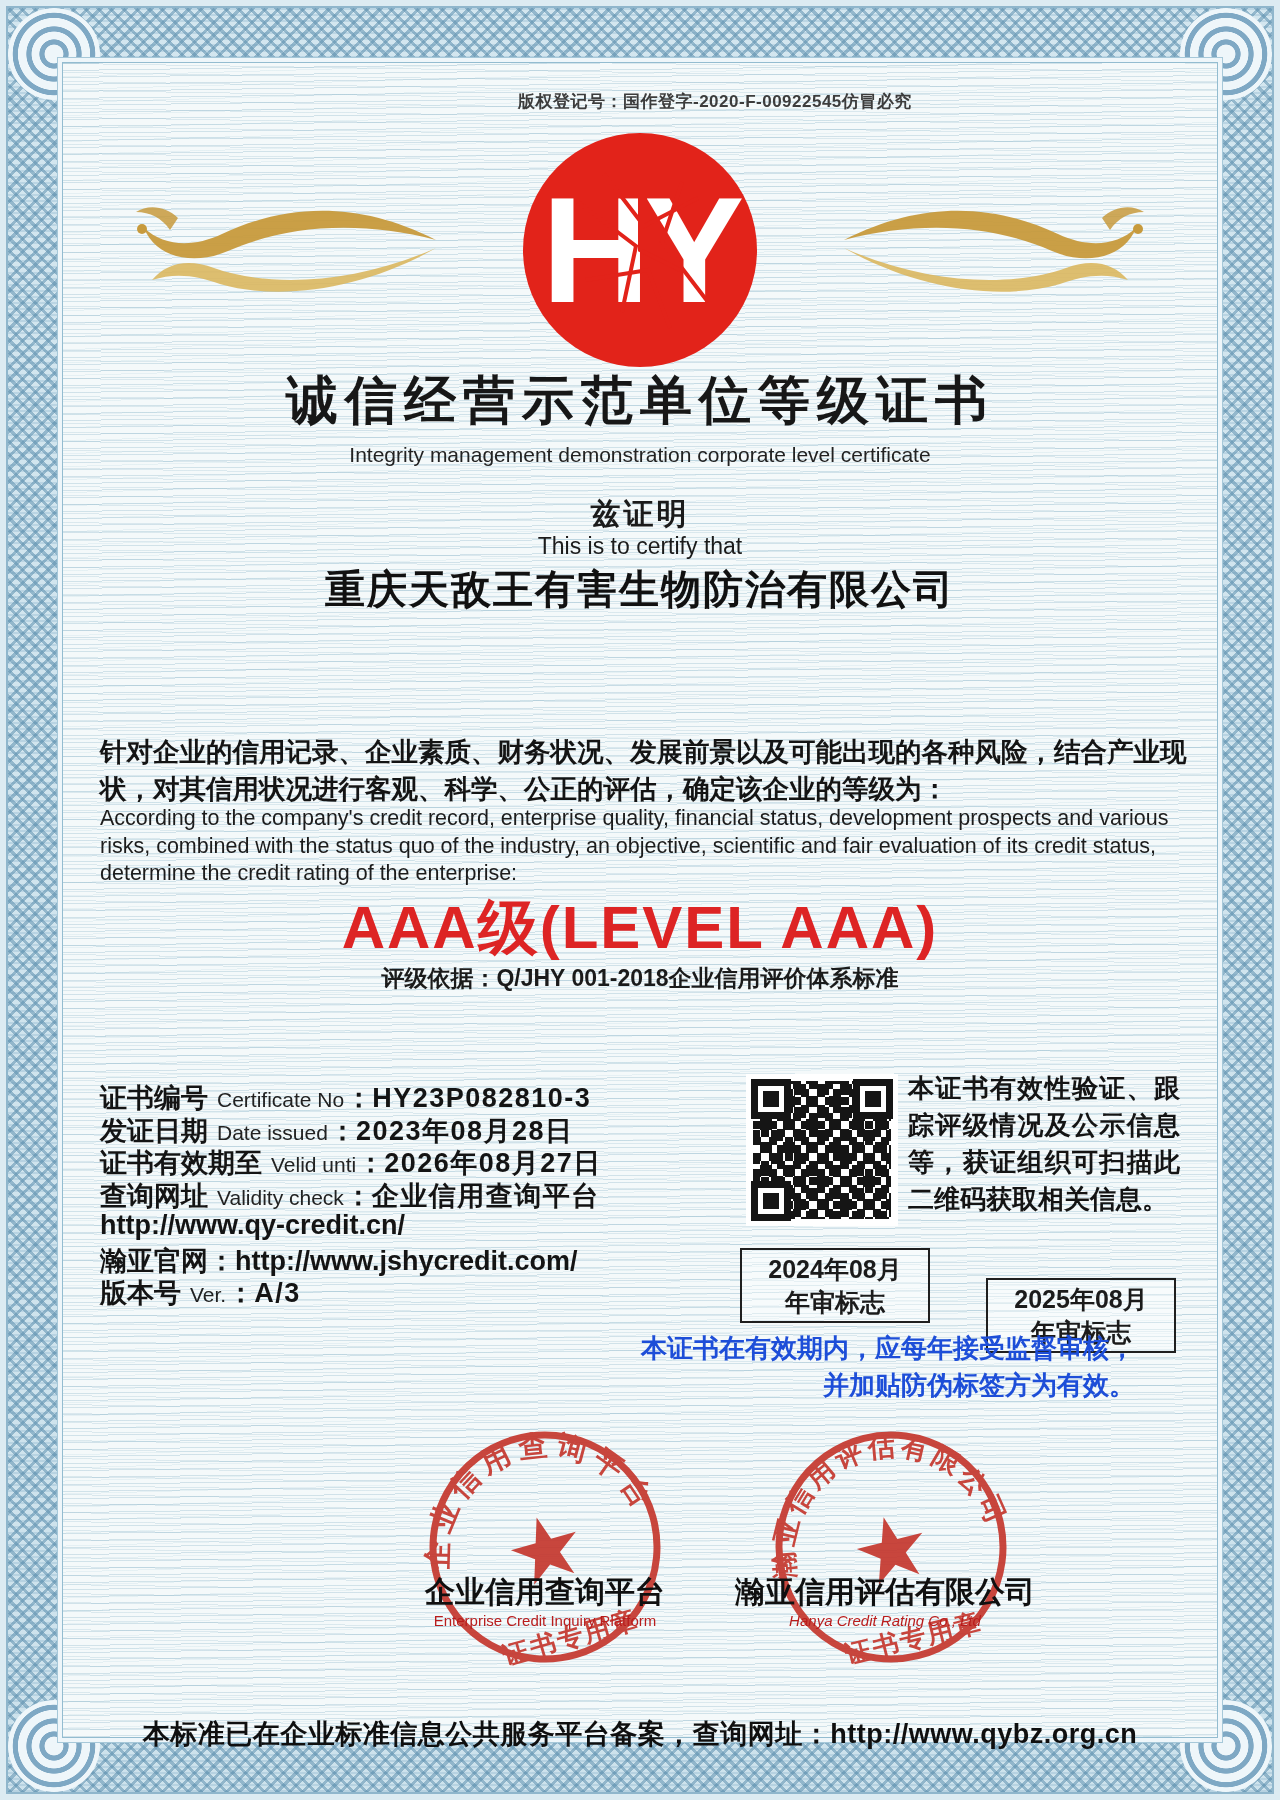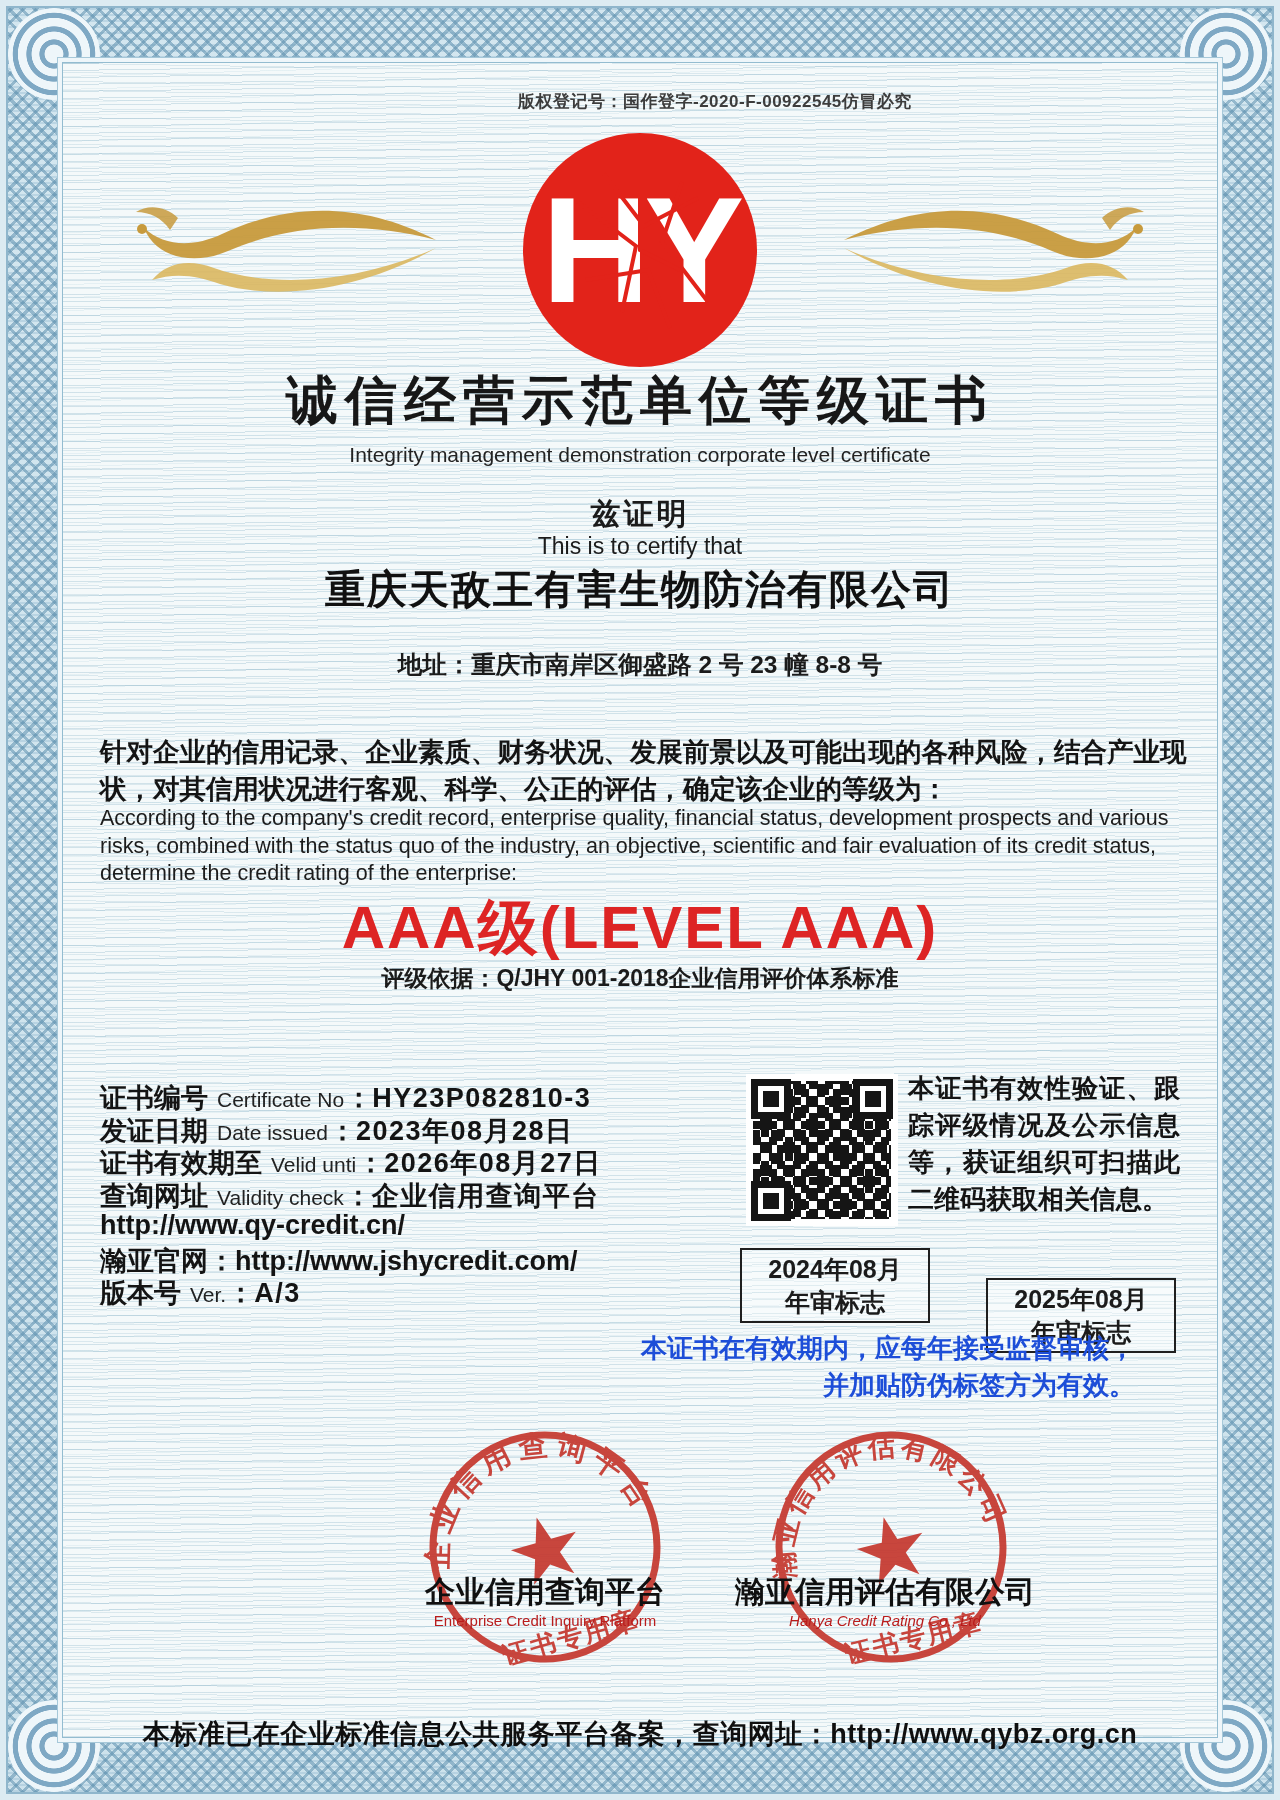--- a/index.html
+++ b/index.html
@@ -117,21 +117,20 @@
       <path d="M66,150 L128,140 L150,198"></path>
       <path d="M120,60 L120,120 L160,140"></path>
     </g>
   </svg>
 
   <div class="abs ctr title">诚信经营示范单位等级证书</div>
   <div class="abs ctr title-en">Integrity management demonstration corporate level certificate</div>
   <div class="abs ctr certify-zh">兹证明</div>
   <div class="abs ctr certify-en">This is to certify that</div>
   <div class="abs ctr company">重庆天敌王有害生物防治有限公司</div>
-  <div class="abs ctr address">地址：重庆市南岸区御盛路 2 号 23 幢 8-8 号</div>
 
   <div class="abs body-zh">针对企业的信用记录、企业素质、财务状况、发展前景以及可能出现的各种风险，结合产业现状，对其信用状况进行客观、科学、公正的评估，确定该企业的等级为：</div>
   <div class="abs body-en">According to the company's credit record, enterprise quality, financial status, development prospects and various risks, combined with the status quo of the industry, an objective, scientific and fair evaluation of its credit status, determine the credit rating of the enterprise:</div>
   <div class="abs ctr level">AAA级(LEVEL AAA)</div>
   <div class="abs ctr basis-zh">评级依据：Q/JHY 001-2018企业信用评价体系标准</div>
 
   <div class="abs details">
     <div class="detail-row">
       <span>证书编号</span><span class="en">Certificate No</span><span>：</span><span class="val">HY23P082810-3</span>
     </div>

